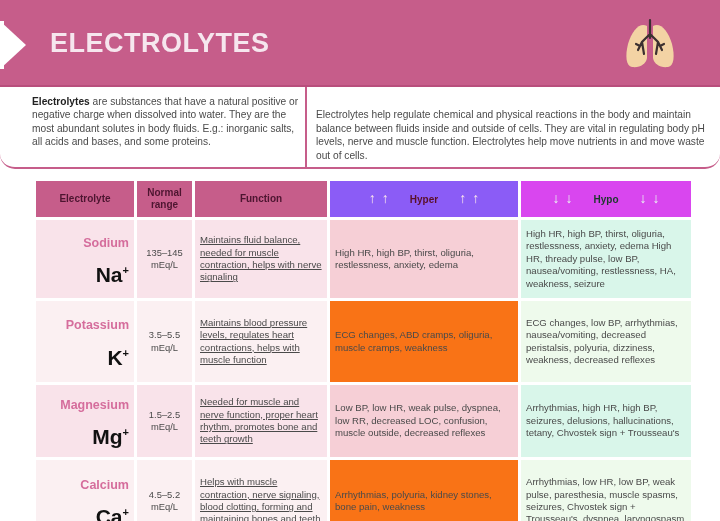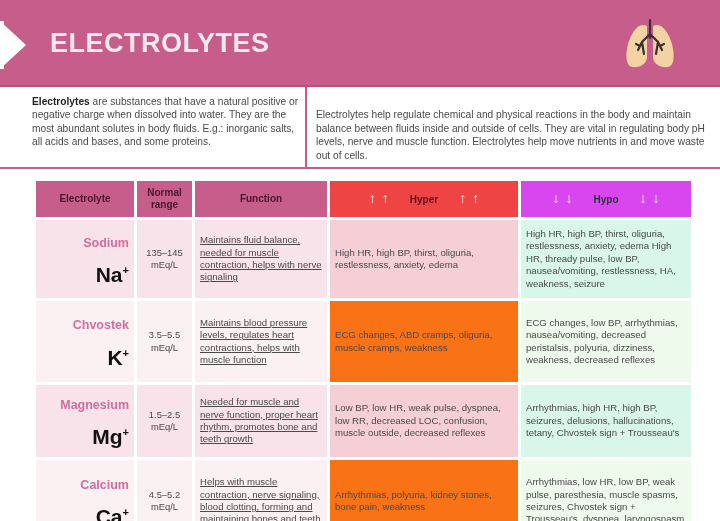--- a/index.html
+++ b/index.html
@@ -19,20 +19,21 @@
     .chevron-bar { position: absolute; left: 0; top: 21px; width: 4px; height: 48px; background: #fff; }
     .title {
       position: absolute; left: 50px; top: 28px; font-size: 27px; font-weight: bold;
       color: #f6e6ee; letter-spacing: 0.5px;
     }
     .lungs { position: absolute; left: 622px; top: 16px; width: 56px; height: 54px; }
 
     .intro {
       position: absolute; top: 87px; left: 0; width: 720px; height: 80px;
       border-bottom: 2px solid #c65d8a;
+      border-radius: 15px;
     }
     .intro-left {
       position: absolute; left: 32px; top: 8px; width: 270px;
       font-size: 10.2px; line-height: 13.4px; color: #4a4a4a;
     }
     .intro-divider { position: absolute; left: 305px; top: 0; width: 2px; height: 80px; background: #c65d8a; }
     .intro-right {
       position: absolute; left: 316px; top: 8px; width: 390px;
       font-size: 10.2px; line-height: 13.4px; color: #4a4a4a;
     }
@@ -40,21 +41,21 @@
 
     table.grid {
       position: absolute; left: 33px; top: 178px; border-collapse: separate;
       border-spacing: 3px 3px; font-size: 9.6px; line-height: 12.4px;
     }
     th {
       height: 36px; font-weight: bold; color: #5a1a38; font-size: 10px; text-align: center;
       padding: 0 4px;
     }
     th.pinkh { background: #c65d8a; color: #4d1530; }
-    th.hyperh { background: #ef4444; color: #5a1028; }
+    th.hyperh { background: #8b5cf6; color: #5a1028; }
     th.hypoh { background: #d946ef; color: #1c3a2c; }
     .arr { color: #fde8ec; font-size: 14px; font-weight: bold; margin: 0 3px; }
     .arr-g { color: #e8f7ef; font-size: 14px; font-weight: bold; margin: 0 3px; }
     .hdr-label { margin: 0 18px; }
 
     td { vertical-align: middle; padding: 4px 5px; color: #4a4a4a; }
     td.el { width: 88px; text-align: right; }
     td.rng { width: 45px; text-align: center; font-size: 9.4px; }
     td.fn { width: 122px; text-decoration: underline; }
     td.hy { width: 178px; }
@@ -118,21 +119,21 @@
         <span class="el-name">Sodium</span>
         <span class="el-sym"><span>Na</span><sup>+</sup></span>
       </td>
       <td class="rng">135–145 mEq/L</td>
       <td class="fn">Maintains fluid balance, needed for muscle contraction, helps with nerve signaling</td>
       <td class="hy">High HR, high BP, thirst, oliguria, restlessness, anxiety, edema</td>
       <td class="ho">High HR, high BP, thirst, oliguria, restlessness, anxiety, edema High HR, thready pulse, low BP, nausea/vomiting, restlessness, HA, weakness, seizure</td>
     </tr>
     <tr class="r-even row2">
       <td class="el">
-        <span class="el-name">Chvostek</span>
+        <span class="el-name">Potassium</span>
         <span class="el-sym"><span>K</span><sup>+</sup></span>
       </td>
       <td class="rng">3.5–5.5 mEq/L</td>
       <td class="fn">Maintains blood pressure levels, regulates heart contractions, helps with muscle function</td>
       <td class="hy">ECG changes, ABD cramps, oliguria, muscle cramps, weakness</td>
       <td class="ho">ECG changes, low BP, arrhythmias, nausea/vomiting, decreased peristalsis, polyuria, dizziness, weakness, decreased reflexes</td>
     </tr>
     <tr class="r-odd row3">
       <td class="el">
         <span class="el-name">Magnesium</span>

